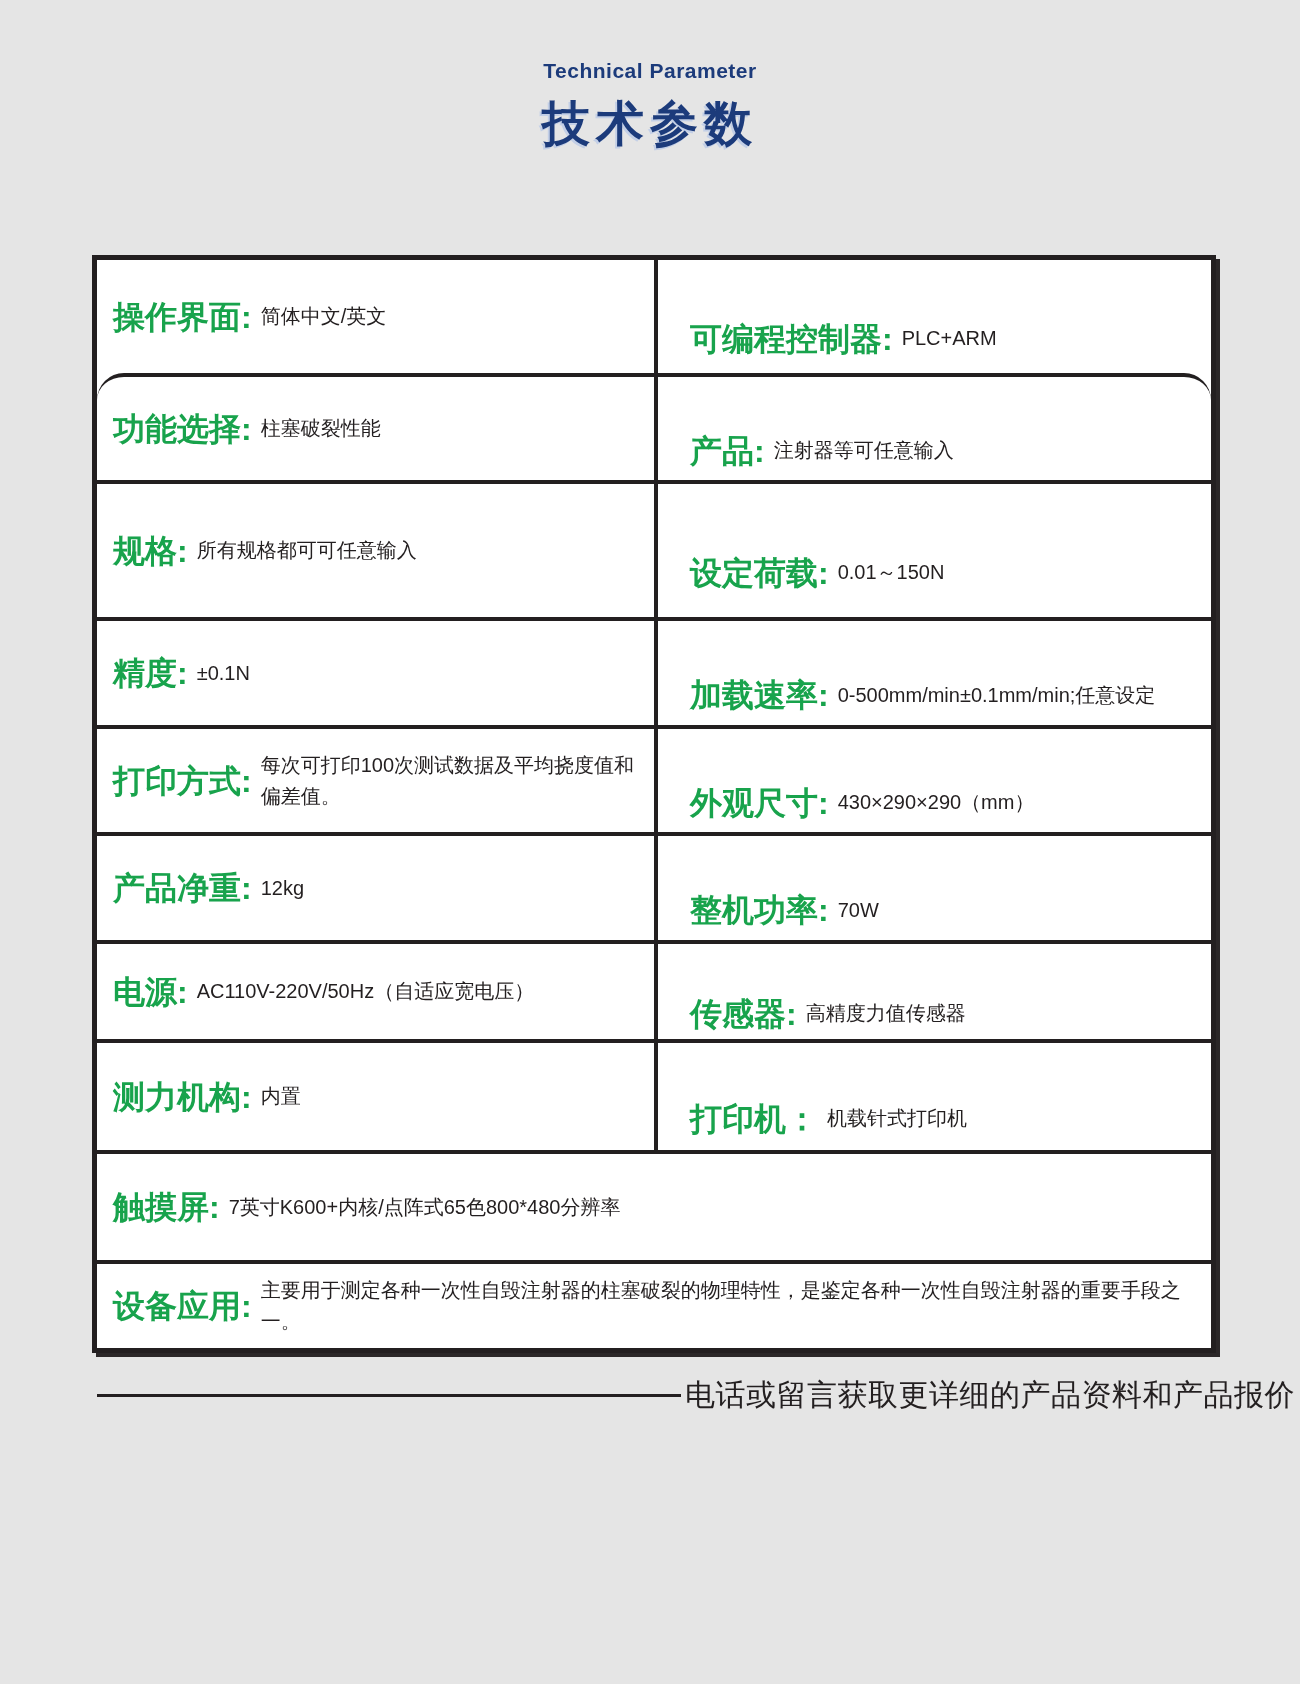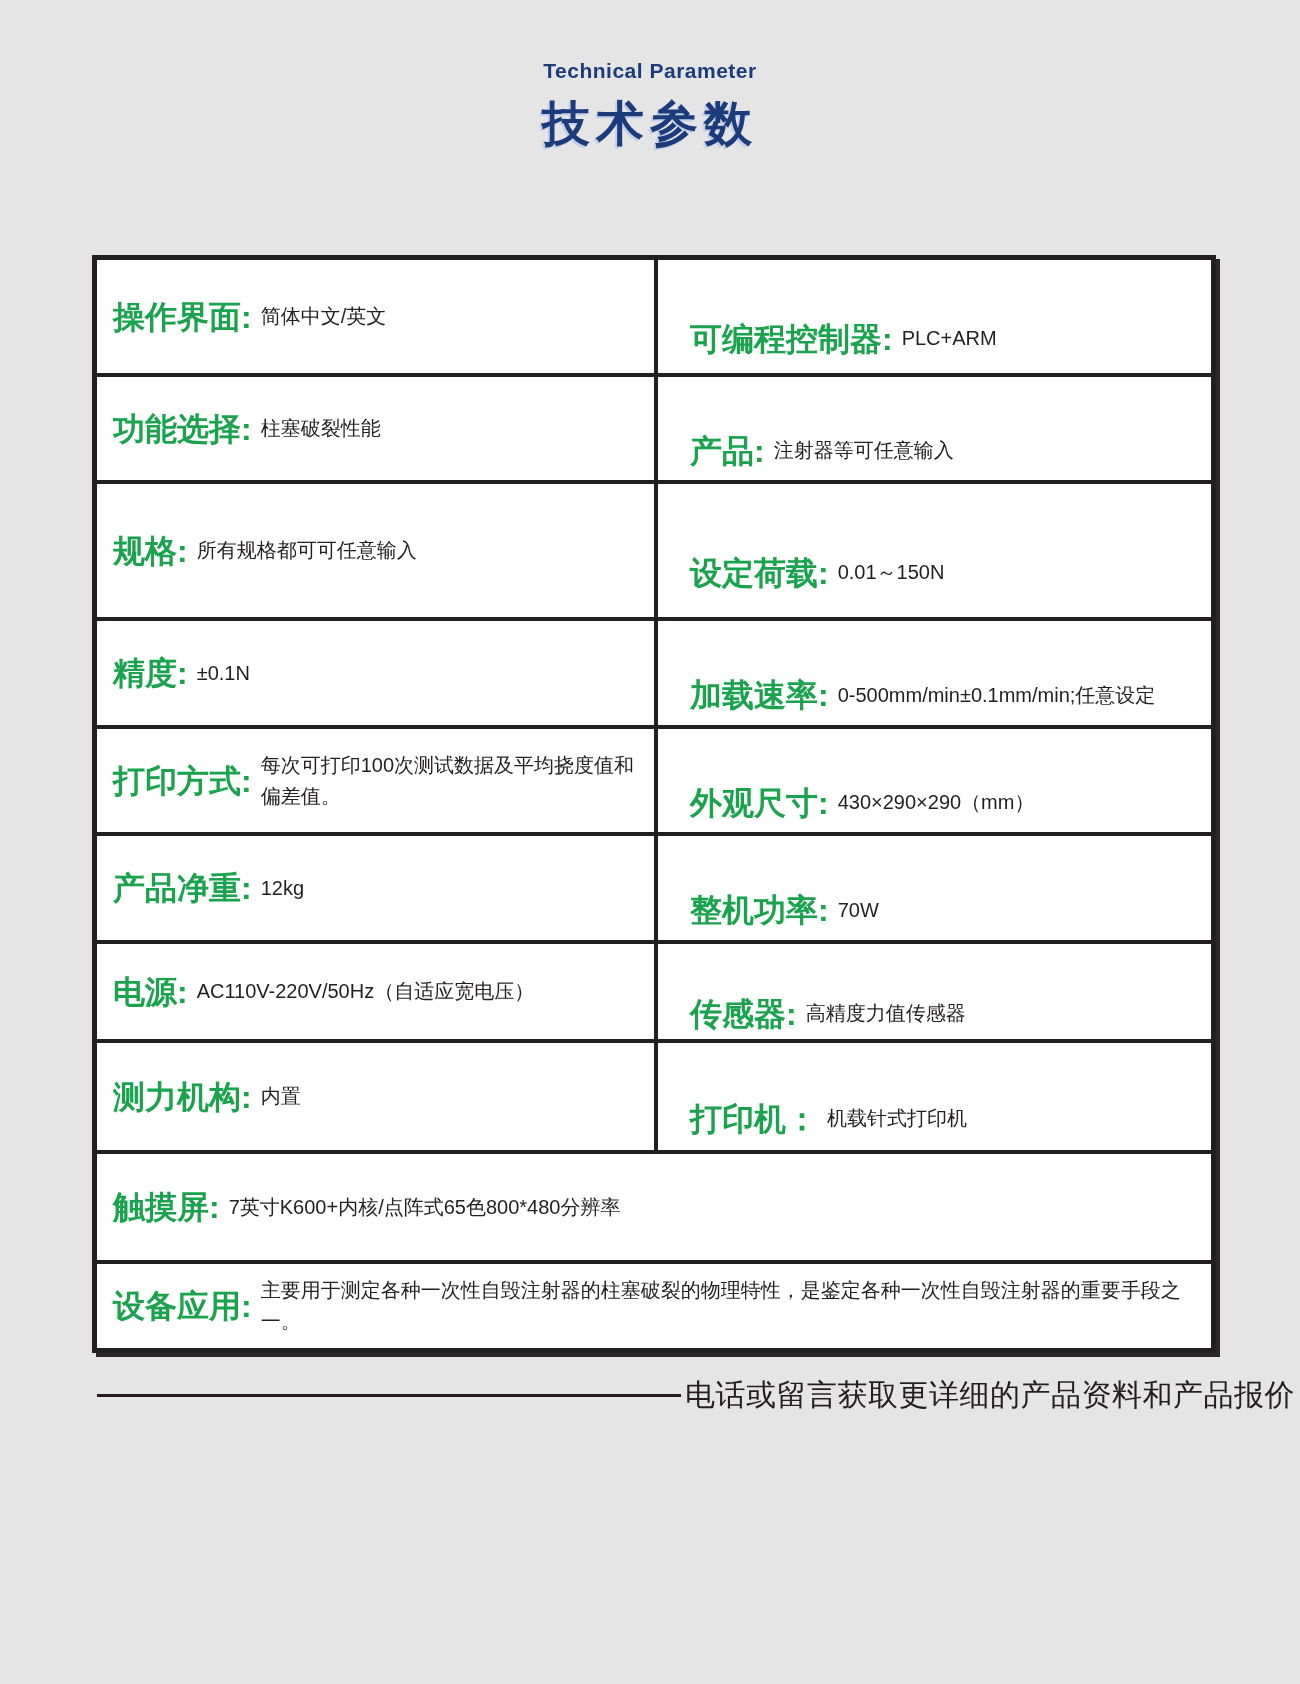--- a/index.html
+++ b/index.html
@@ -83,21 +83,21 @@
       <div class="row" style="height: 113px;">
         <div class="cell left">
           <span class="lbl">操作界面:</span>
           <span class="val">简体中文/英文</span>
         </div>
         <div class="cell right">
           <span class="lbl">可编程控制器:</span>
           <span class="val">PLC+ARM</span>
         </div>
       </div>
-      <div class="row" style="height: 107px;">
+      <div class="row" style="height: 107px; border-radius: 27px;">
         <div class="cell left">
           <span class="lbl">功能选择:</span>
           <span class="val">柱塞破裂性能</span>
         </div>
         <div class="cell right">
           <span class="lbl">产品:</span>
           <span class="val">注射器等可任意输入</span>
         </div>
       </div>
       <div class="row" style="height: 137px;">

